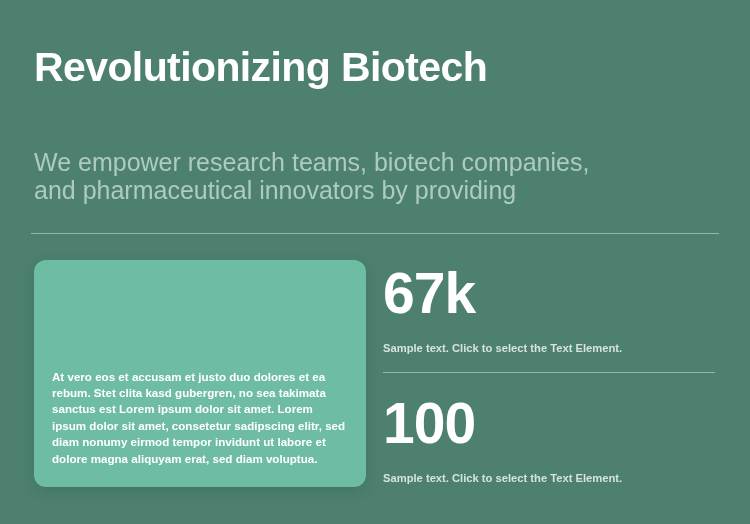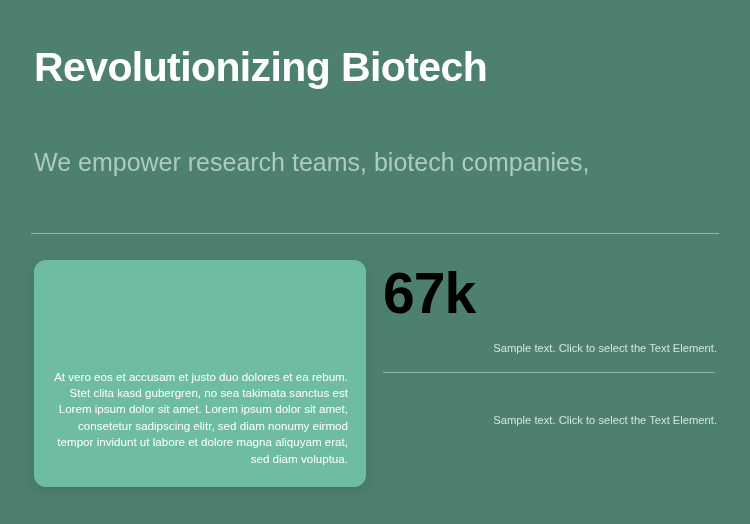--- a/index.html
+++ b/index.html
@@ -91,84 +91,84 @@
     display: flex;
     flex-direction: column;
     justify-content: flex-end;
     padding: 0 18px 20px 18px;
   }
   .feature-card-text {
     margin: 0;
     color: #ffffff;
     font-size: 11.6px;
     line-height: 16.4px;
-    font-weight: normal;
-    text-align: right;
+    font-weight: bold;
   }
 
   
   .stats-column {
     position: absolute;
     left: 383px;
     top: 260px;
     width: 334px;
   }
   .stat-block {
     position: absolute;
     left: 0;
     width: 334px;
   }
   .stat-block.first { top: 4px; }
   .stat-block.second { top: 134px; }
 
   .stat-value {
     margin: 0;
-    color: #000000;
+    color: #ffffff;
     font-size: 57px;
     line-height: 58px;
     font-weight: bold;
     letter-spacing: -1px;
   }
   .stat-caption {
     margin: 0;
     padding-top: 19px;
     color: #d6e4dd;
     font-size: 11.2px;
     line-height: 15px;
-    font-weight: normal;
-    text-align: right;
+    font-weight: bold;
   }
 </style>
 </head>
 <body>
 
 <div class="page">
 
   <h1 class="hero-heading">
     <span class="line">Revolutionizing Biotech</span>
   </h1>
 
   <p class="hero-subtitle">
     <span class="line">We empower research teams, biotech companies,</span>
+    <span class="line">and pharmaceutical innovators by providing</span>
   </p>
 
   <div class="divider-top"></div>
 
   <div class="feature-card">
     <p class="feature-card-text">At vero eos et accusam et justo duo dolores et ea rebum. Stet clita kasd gubergren, no sea takimata sanctus est Lorem ipsum dolor sit amet. Lorem ipsum dolor sit amet, consetetur sadipscing elitr, sed diam nonumy eirmod tempor invidunt ut labore et dolore magna aliquyam erat, sed diam voluptua.</p>
   </div>
 
   <div class="stats-column">
 
     <div class="stat-block first">
       <p class="stat-value">67k</p>
       <p class="stat-caption">Sample text. Click to select the Text Element.</p>
     </div>
 
     <div class="stat-block second">
+      <p class="stat-value">100</p>
       <p class="stat-caption">Sample text. Click to select the Text Element.</p>
     </div>
 
   </div>
 
   <div class="divider-stats"></div>
 
 </div>
 
 </body></html>

